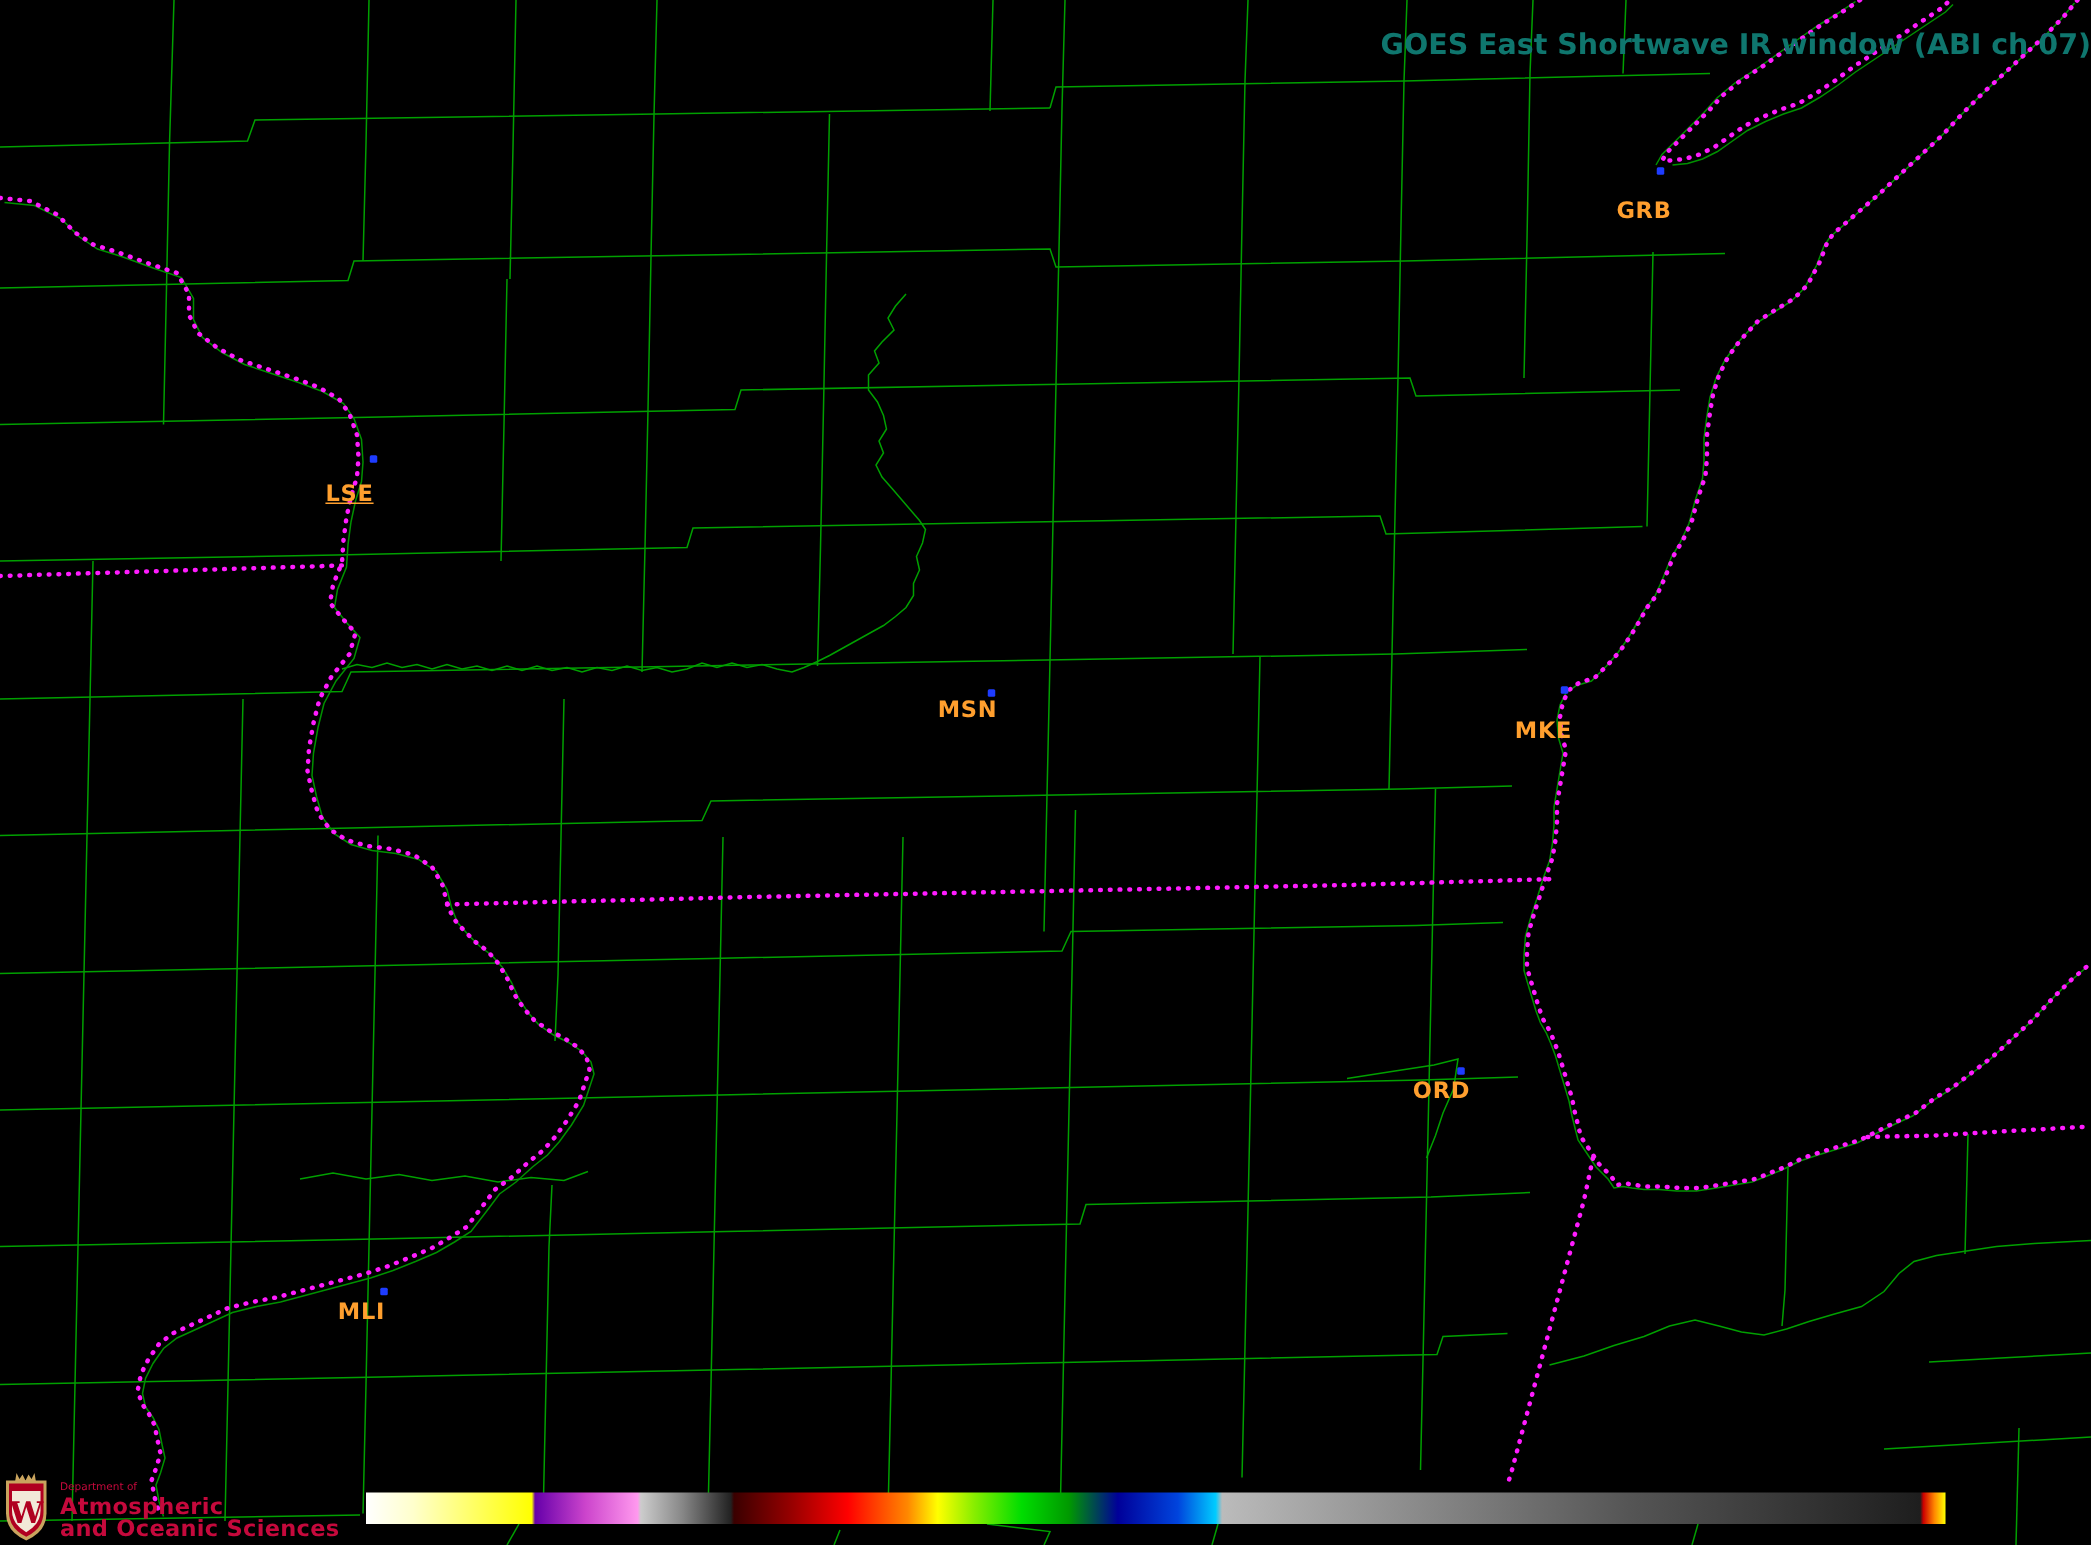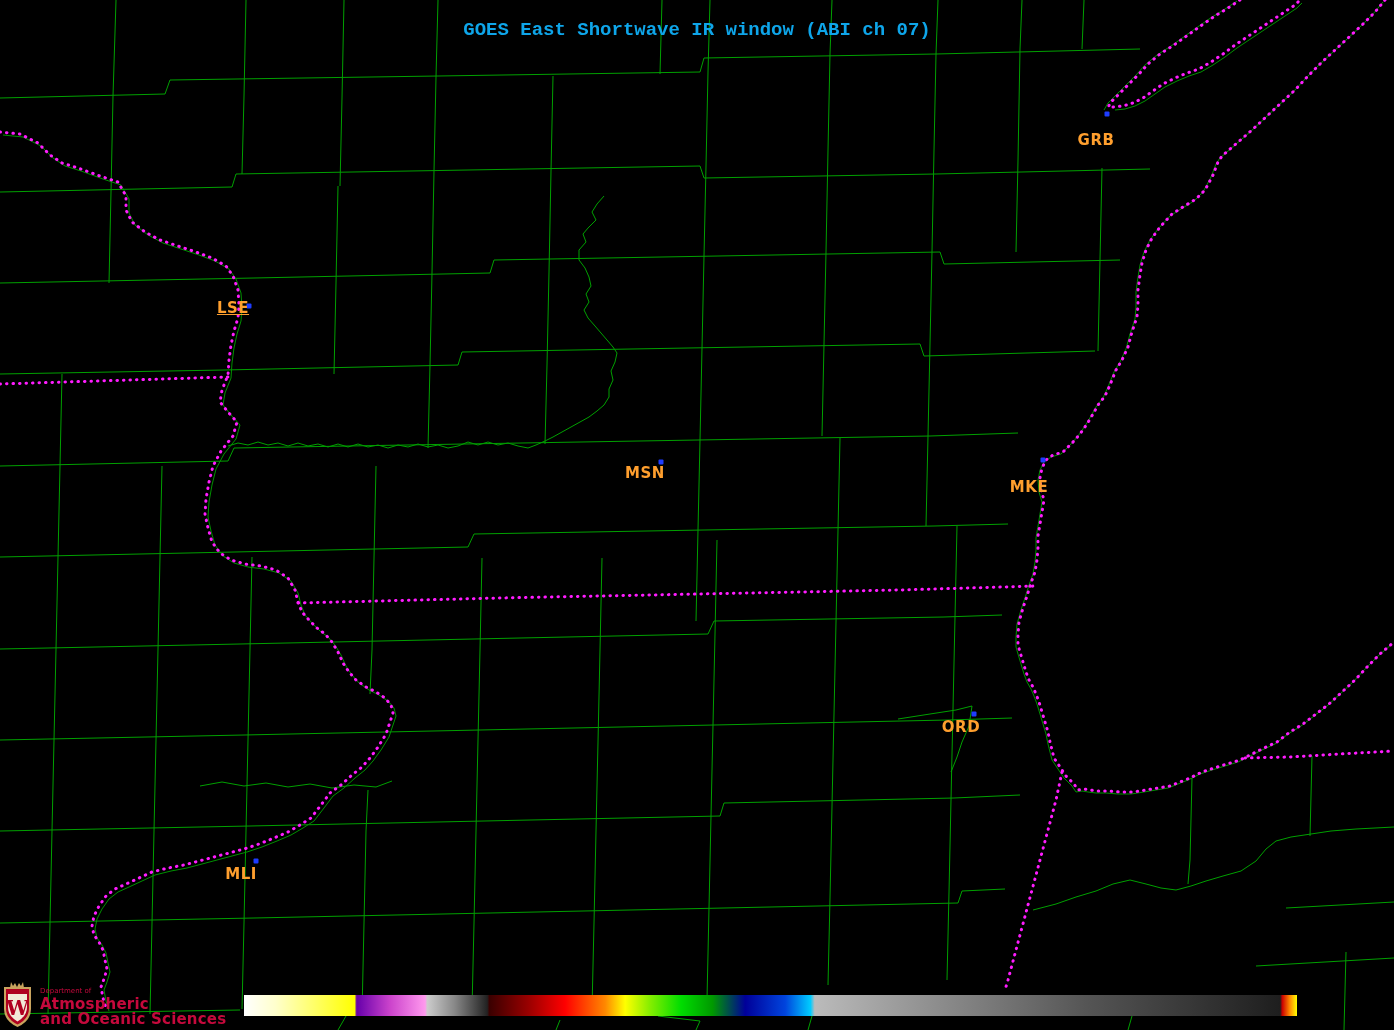--- a/index.html
+++ b/index.html
@@ -3,22 +3,22 @@
 <meta charset="utf-8">
 <style>
   html,body{margin:0;padding:0;background:#000;}
   #screen{position:relative;width:1394px;height:1030px;background:#000;overflow:hidden;
           font-family:"DejaVu Sans","Liberation Sans",sans-serif;}
   #mapsvg{position:absolute;left:0;top:0;}
   .county{stroke:#00a000;stroke-width:1;fill:none;}
   .river{stroke:#00a000;stroke-width:1;fill:none;}
   .hug{stroke:#009000;stroke-width:1;fill:none;}
   .border{stroke:#ff1cff;stroke-width:3;fill:none;stroke-dasharray:0.5 6;stroke-linecap:round;}
-  .titlebox{position:absolute;top:19px;left:0;width:100%;text-align:center;z-index:30;
-            color:#0ea5e9;font-weight:bold;font-size:19px;line-height:23px;font-family:Liberation Mono, monospace;}
+  .titlebox{position:absolute;top:19px;left:0;width:100%;text-align:right;z-index:30;
+            color:#0f766e;font-weight:bold;font-size:19px;line-height:23px;}
   .titlebox div{white-space:pre;}
   .st-dot{position:absolute;width:5px;height:5px;background:#1e3cff;z-index:20;
           transform:translate(-50%,-50%);border-radius:1px;}
   .st-label{position:absolute;color:#ff9f2e;font-size:15px;font-weight:bold;z-index:20;
             transform:translate(-50%,-50%);letter-spacing:0.5px;}
   #colorbar{position:absolute;left:244px;top:995px;width:1053px;height:21px;z-index:25;
     background:linear-gradient(to right,
       #ffffff 0%,#ffffcc 3%,#ffff00 10.5%,
       #6600aa 10.7%,#cc44cc 13.9%,#ff99ee 17.2%,
       #cccccc 17.4%,#888888 20%,#222222 23.1%,
@@ -117,21 +117,21 @@
   </svg>
 
   <div class="titlebox">
     <div>GOES East Shortwave IR window (ABI ch 07)</div>
   </div>
 
   <div>
     <div class="st-dot" style="left: 1107px; top: 114px;"></div>
     <div class="st-label" style="left: 1096px; top: 140px;">GRB</div>
     <div class="st-dot" style="left: 249px; top: 306px;"></div>
-    <div class="st-label" style="left: 233px; top: 308px; text-decoration: underline;">LSE</div>
+    <div class="st-label" style="left: 233px; top: 329px; text-decoration: underline;">LSE</div>
     <div class="st-dot" style="left: 661px; top: 462px;"></div>
     <div class="st-label" style="left: 645px; top: 473px;">MSN</div>
     <div class="st-dot" style="left: 1043px; top: 460px;"></div>
     <div class="st-label" style="left: 1029px; top: 487px; text-align: right;">MKE</div>
     <div class="st-dot" style="left: 974px; top: 714px;"></div>
     <div class="st-label" style="left: 961px; top: 727px;">ORD</div>
     <div class="st-dot" style="left: 256px; top: 861px;"></div>
     <div class="st-label" style="left: 241px; top: 874px;">MLI</div>
   </div>
 

